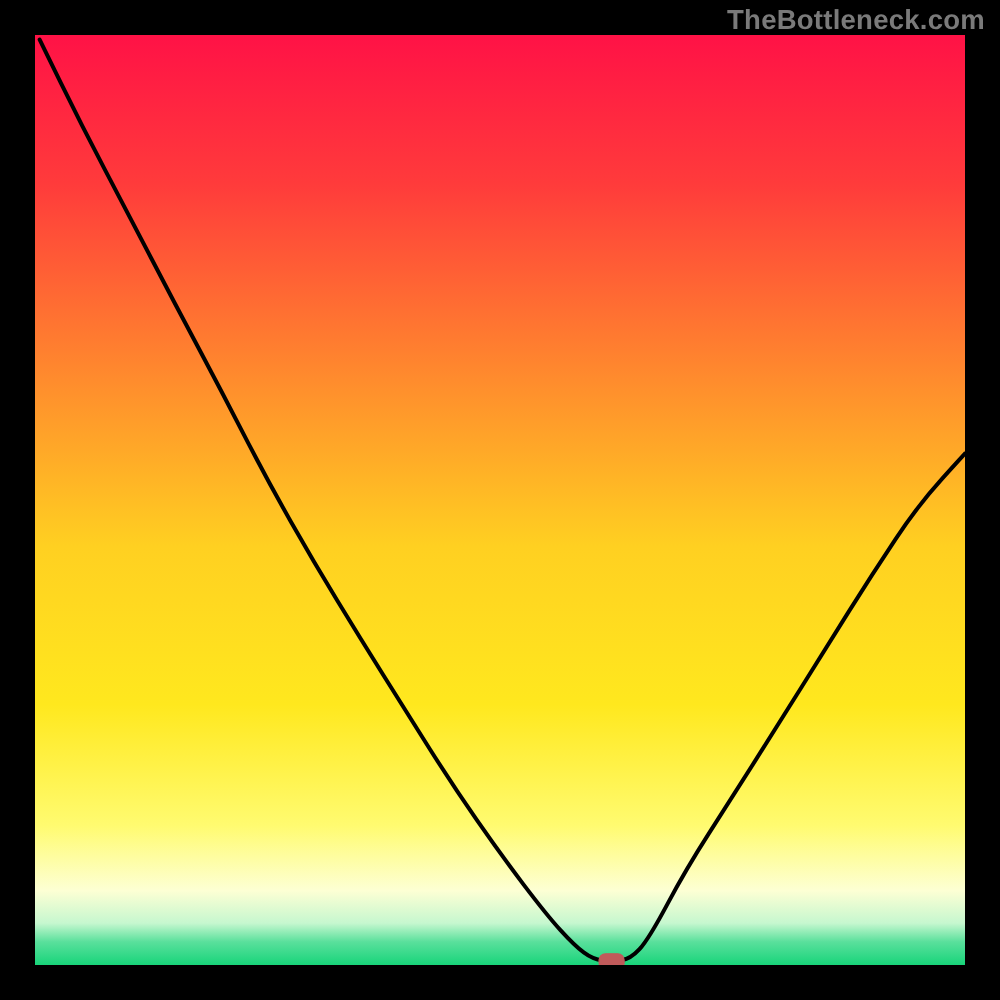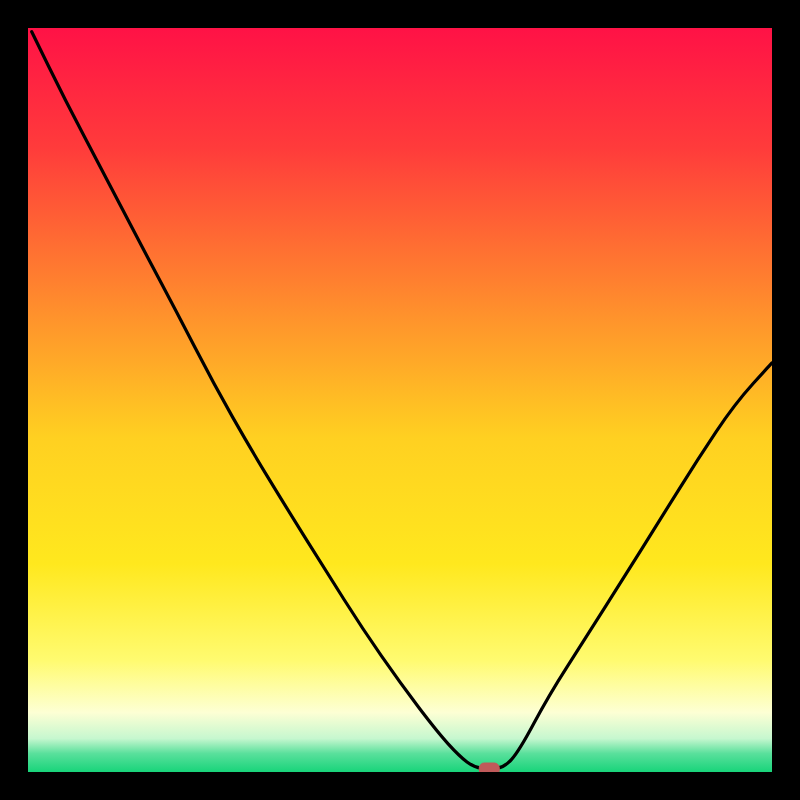--- a/index.html
+++ b/index.html
@@ -52,20 +52,21 @@
   }
   .marker {
     fill: #c05a5a;
     stroke: #c05a5a;
   }
 </style>
 </head>
 <body>
 
 <div class="stage">
+  <div class="watermark">TheBottleneck.com</div>
 
   <div class="plot-wrap">
     <svg class="plot" viewBox="0 0 744 744" preserveAspectRatio="none">
       <defs>
         <linearGradient id="bg-grad" x1="0" y1="0" x2="0" y2="1">
             <stop offset="0%" stop-color="#ff1246"></stop>
             <stop offset="16%" stop-color="#ff3b3b"></stop>
             <stop offset="34%" stop-color="#ff802f"></stop>
             <stop offset="55.00000000000001%" stop-color="#ffd021"></stop>
             <stop offset="72%" stop-color="#ffe81e"></stop>

